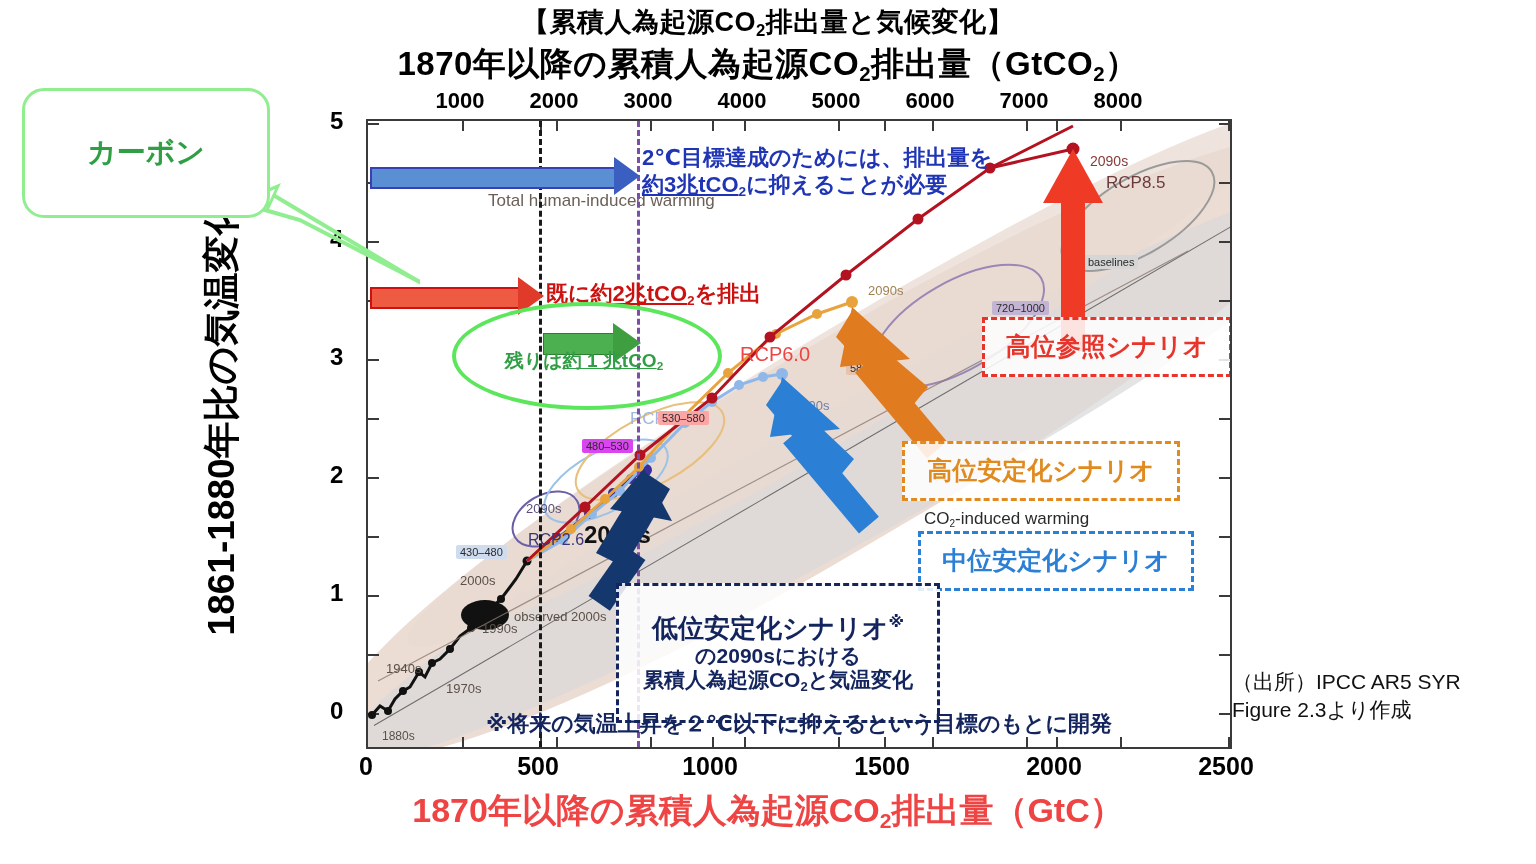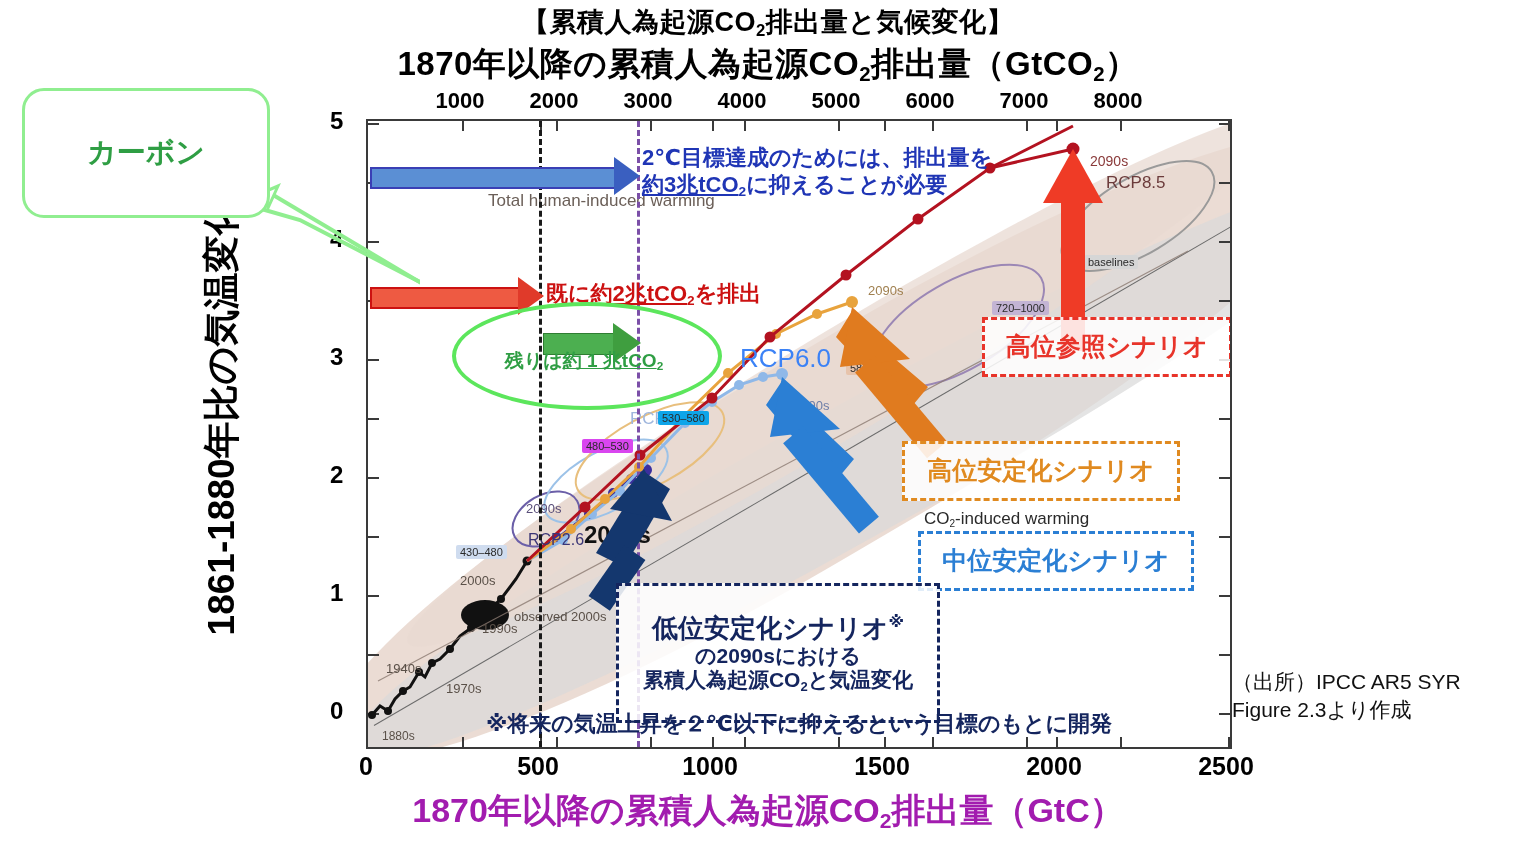--- a/index.html
+++ b/index.html
@@ -68,21 +68,21 @@
     font-size:37px;font-weight:bold;color:#000;white-space:nowrap;
   }
   
   #bot-axis{left:366px;top:752px;width:862px;height:30px;}
   #bot-axis .tk{
     position:absolute;top:0;transform:translateX(-50%);
     font-size:25px;font-weight:bold;color:#000;white-space:nowrap;
   }
   #x-axis-title{
     left:0;top:788px;width:1536px;text-align:center;
-    font-size:34px;font-weight:bold;color:#a21caf;
+    font-size:34px;font-weight:bold;color:#ef4444;
   }
   
   .vdash{position:absolute;top:0;bottom:0;width:0;border-left:3px dashed #1a1a1a;}
   .vdashP{position:absolute;top:0;bottom:0;width:0;border-left:3px dashed #7b4fa8;}
   
   .harrow{position:absolute;height:0;}
   .harrow .shaft{position:absolute;left:0;top:0;height:20px;}
   .harrow .head{
     position:absolute;top:-9px;width:0;height:0;
     border-top:19px solid transparent;border-bottom:19px solid transparent;
@@ -288,33 +288,33 @@
   </svg>
 
   <span class="slab" style="left:14px;top:608px;font-size:12px;">1880s</span>
   <span class="slab" style="left:18px;top:540px;">1940s</span>
   <span class="slab" style="left:78px;top:560px;">1970s</span>
   <span class="slab" style="left:114px;top:500px;">1990s</span>
   <span class="slab" style="left:92px;top:452px;">2000s</span>
   <span class="slab" style="left:146px;top:488px;">observed 2000s</span>
   <span class="slab" style="left:160px;top:410px;font-size:16px;color:#3b3576;">RCP2.6</span>
   <span class="slab" style="left:262px;top:288px;font-size:17px;color:#9fb6dd;">RCP4.5</span>
-  <span class="slab" style="left:372px;top:222px;font-size:26px;color:#3b82f6;">RCP6.0</span>
+  <span class="slab" style="left:372px;top:222px;font-size:20px;color:#ef4444;">RCP6.0</span>
   <span class="slab" style="left:738px;top:52px;font-size:17px;color:#6b3b3b;">RCP8.5</span>
   <span class="slab" style="left:158px;top:380px;font-size:13px;color:#5a4f7a;">2090s</span>
   <span class="slab" style="left:426px;top:277px;font-size:13px;color:#6e7ea8;">2090s</span>
   <span class="slab" style="left:500px;top:162px;font-size:13px;color:#a08050;">2090s</span>
   <span class="slab" style="left:722px;top:32px;font-size:14px;color:#8a3a3a;">2090s</span>
   <span class="slab" style="left:120px;top:70px;font-size:17px;color:#6b5f58;">Total human-induced warming</span>
   <span class="slab" style="left:556px;top:388px;font-size:17px;color:#2a2a2a;">CO<sub style="font-size:10px;">2</sub>-induced warming</span>
   <span class="slab" style="left:216px;top:400px;font-size:24px;font-weight:bold;color:#111;">2010s</span>
 
   <span class="cbox" style="left:88px;top:424px;background:#cfdcef;">430–480</span>
   <span class="cbox" style="left:214px;top:318px;background:#d946ef;">480–530</span>
-  <span class="cbox" style="left:290px;top:290px;background:#0ea5e9;">530–580</span>
+  <span class="cbox" style="left:290px;top:290px;background:#fca5a5;">530–580</span>
   <span class="cbox" style="left:478px;top:240px;background:#e7c3ab;">580–720</span>
   <span class="cbox" style="left:624px;top:180px;background:#c3b4d4;">720–1000</span>
   <span class="cbox" style="left:716px;top:134px;background:#d6d6d6;">baselines</span>
 
   <div class="vdash" style="left:171px"></div>
   <div class="vdashP" style="left:269px"></div>
 
   <div class="harrow" style="left:2px;top:46px;width:268px;">
     <div class="shaft" style="width:248px;background:#5b8fd4;border:2px solid #3a3fb5;height:18px;"></div>
     <div class="head" style="left:244px;border-left:26px solid #3a5fc0;top:-10px;"></div>

